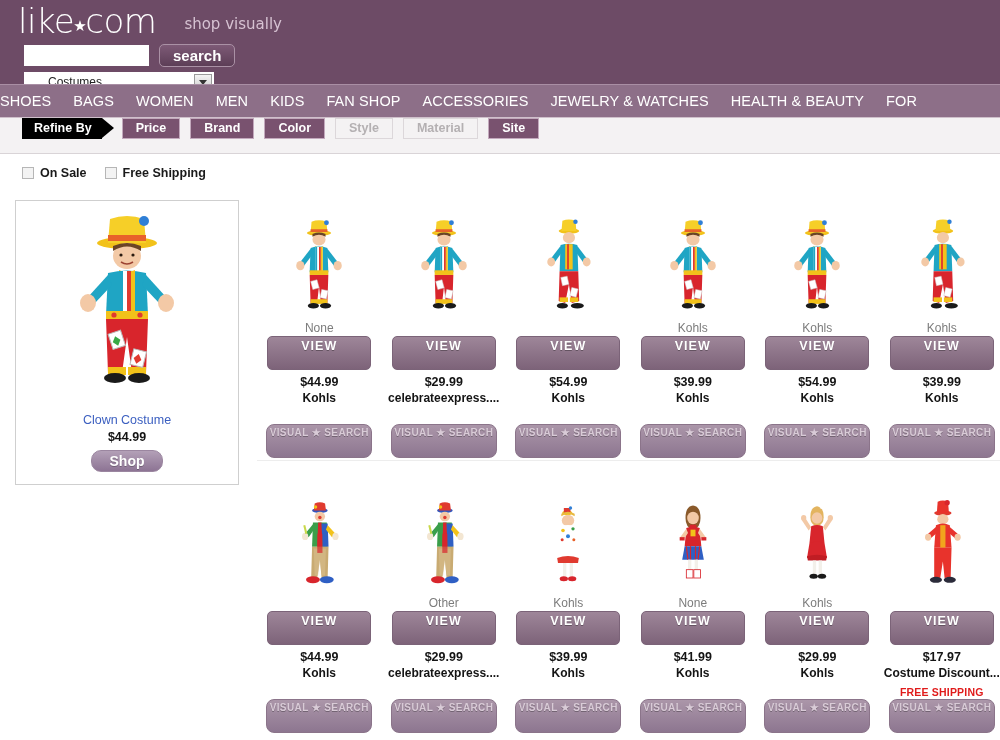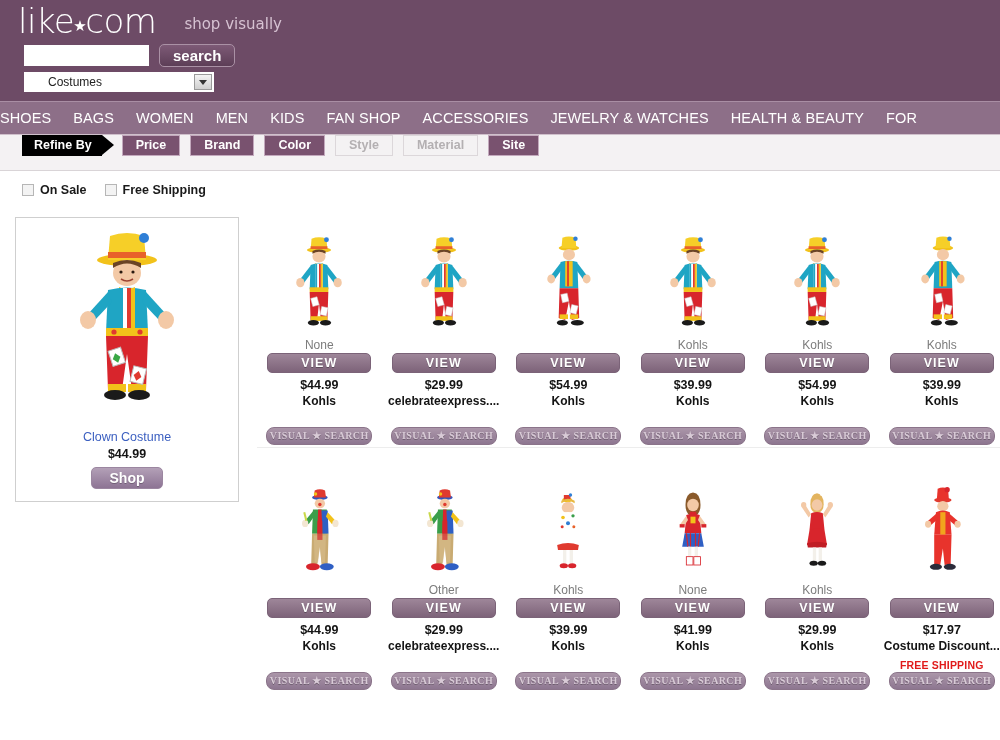--- a/index.html
+++ b/index.html
@@ -7,21 +7,21 @@
   body {
     width:1000px; height:740px;
     background:#ffffff;
     font-family:"Liberation Sans", sans-serif;
     overflow:hidden;
     position:relative;
   }
 
   
   #header {
-    height:101px;
+    height:84px;
     background:#6d4b66;
     position:relative;
     overflow:hidden;
   }
   #logo-row { position:absolute; left:18px; top:4px; display:flex; align-items:flex-end; }
   #logo {
     color:#ffffff;
     font-size:34px;
     letter-spacing:-0.5px;
     font-weight:300;
@@ -216,21 +216,21 @@
     color:#141414;
     font-size:12.5px;
     font-weight:bold;
     margin-top:3px;
     font-family:"Liberation Sans", sans-serif;
   }
   #shop-button {
     margin-top:6px;
     width:72px; height:22px;
     border:1px solid #9b86a0;
-    border-radius:5px;
+    border-radius:10px;
     background:linear-gradient(#b3a0b7,#8d7494);
     color:#ffffff;
     font-size:14px;
     font-weight:bold;
     line-height:20px;
     text-align:center;
     cursor:pointer;
     font-family:"Liberation Sans", sans-serif;
     text-shadow:0 1px 0 rgba(0,0,0,.25);
   }
@@ -254,21 +254,21 @@
   }
   .thumb-box svg { display:block; }
   .brand-top {
     font-size:12px;
     color:#7c7c7c;
     height:15px;
     margin-top:3px;
     font-family:"Liberation Sans", sans-serif;
   }
   .view-button {
-    width:104px; height:20px;
+    width:104px; height:34px;
     border:1px solid #7b6378;
     border-radius:5px;
     background:linear-gradient(#9e8699,#7d6379);
     color:#ffffff;
     font-size:12.5px;
     font-weight:bold;
     letter-spacing:1px;
     line-height:18px;
     text-align:center;
     cursor:pointer;
@@ -297,32 +297,32 @@
     font-size:10.5px;
     font-weight:bold;
     color:#e01b1b;
     letter-spacing:0.2px;
     margin-top:6px;
     height:13px;
     font-family:"Liberation Sans", sans-serif;
   }
   .freeship.empty { color:transparent; }
   .vs-button {
-    width:106px; height:18px;
+    width:106px; height:34px;
     border:1px solid #8b748a;
     border-radius:8px;
     background:linear-gradient(#ab96a9,#8d7690);
     color:#d9cbd7;
     font-size:10px;
     font-weight:bold;
     letter-spacing:0.4px;
     line-height:16px;
     text-align:center;
     cursor:pointer;
-    font-family:Liberation Serif, serif;
+    font-family:Liberation Sans, sans-serif;
     text-shadow:0 1px 0 rgba(0,0,0,.28);
     white-space:nowrap;
   }
 </style>
 </head>
 <body>
 
 <div id="header">
   <div id="logo-row">
     <div id="logo">like<span class="star">★</span>com</div>

